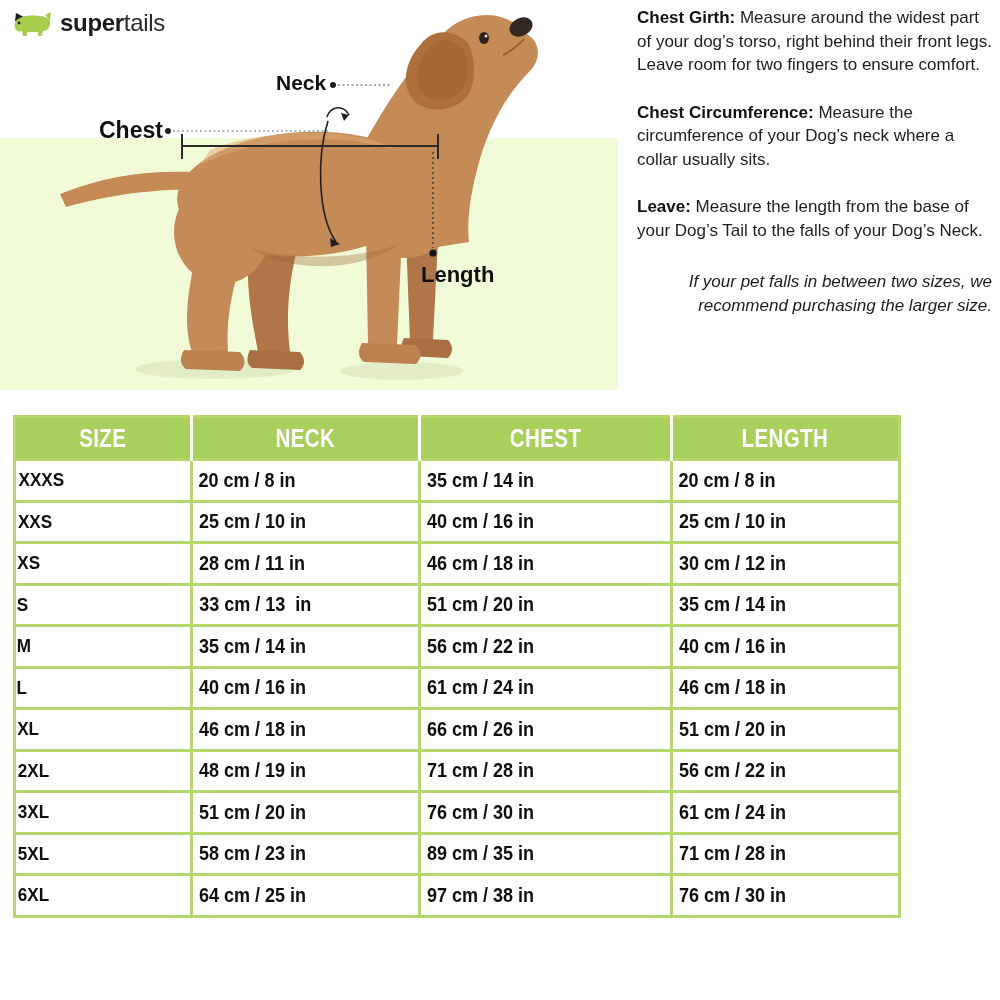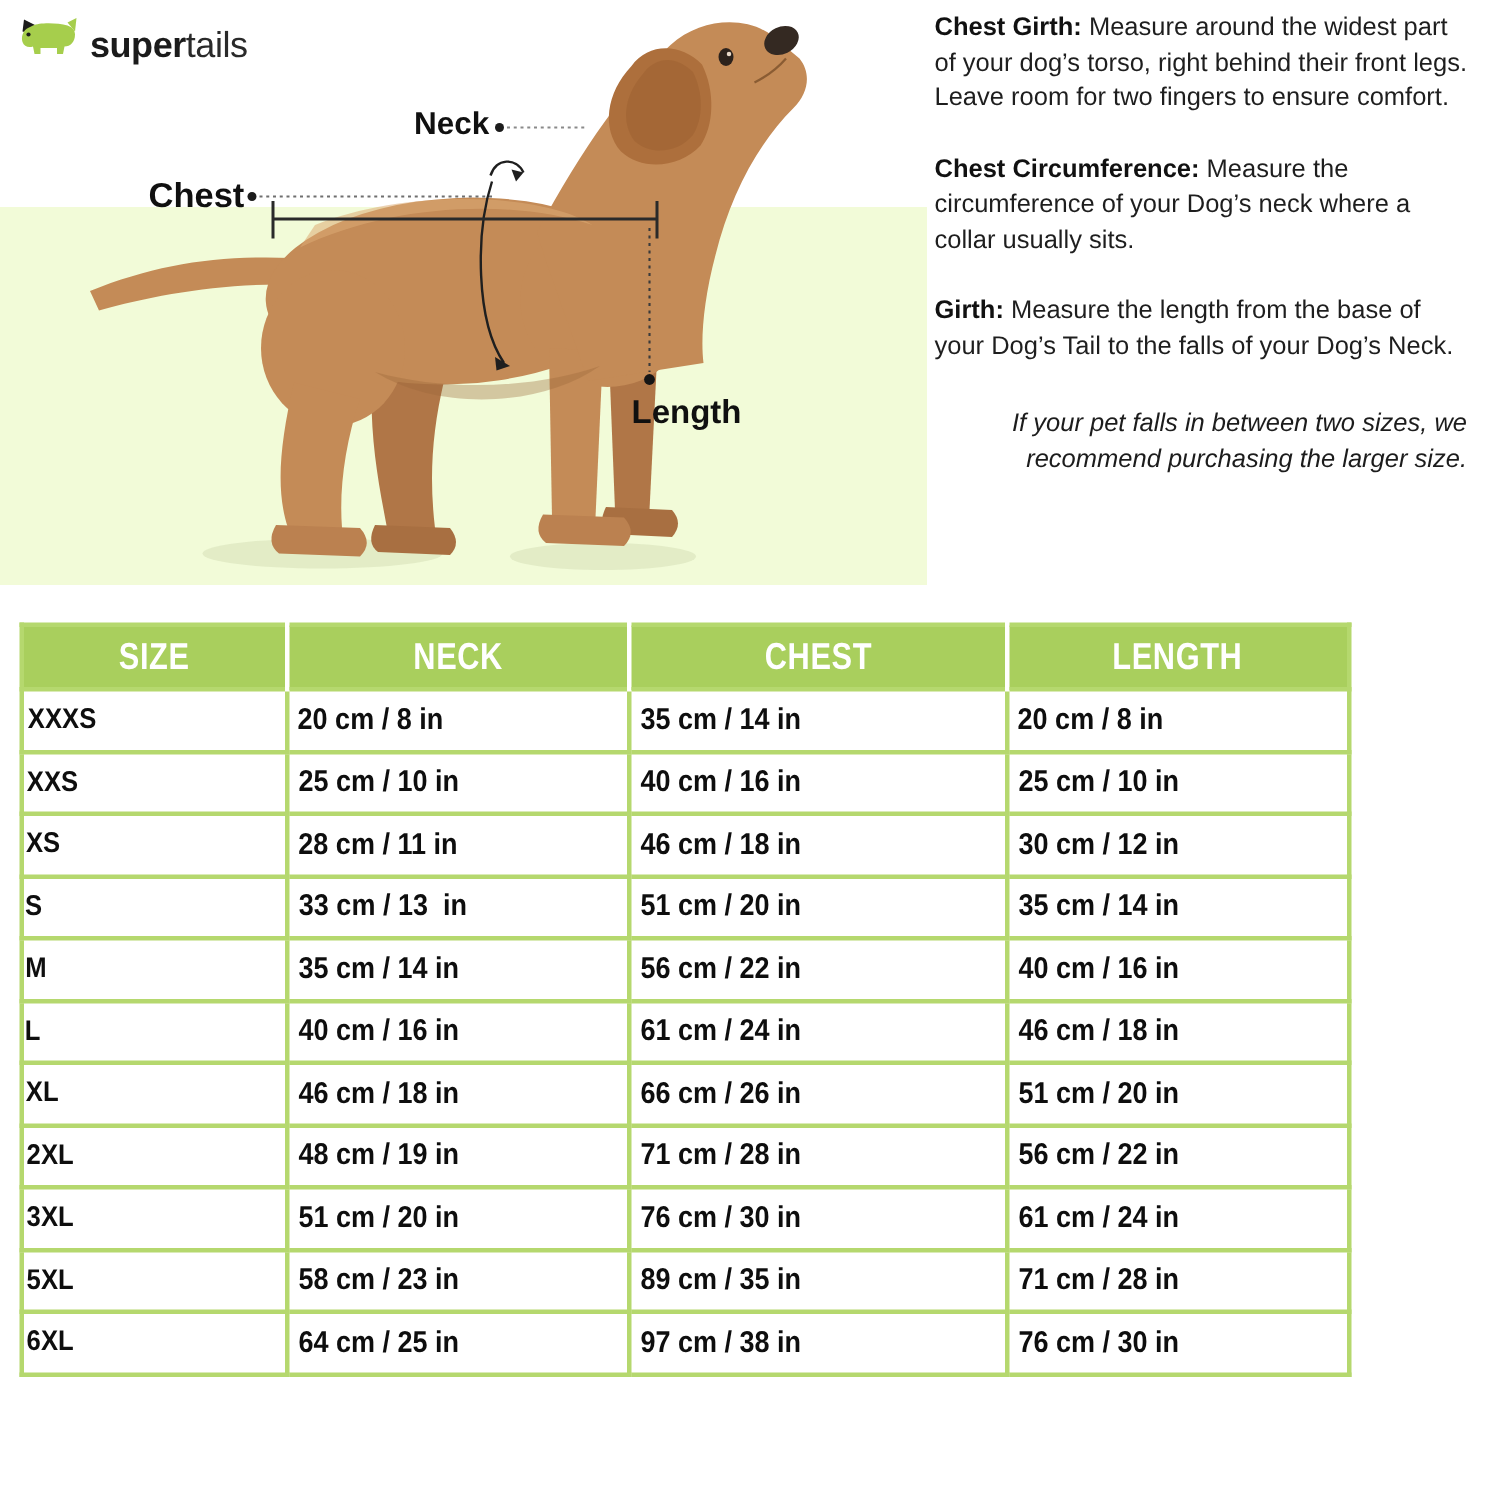--- a/index.html
+++ b/index.html
@@ -2,33 +2,33 @@
 <html><head>
 <meta charset="utf-8">
 <style>
   * { margin:0; padding:0; box-sizing:border-box; }
   html,body { width:1000px; height:1000px; background:#fff; font-family:"Liberation Sans",sans-serif; overflow:hidden; }
 
   
   .hero { position:relative; width:1000px; height:402px; background:#fff; }
   .green-panel { position:absolute; left:0; top:138px; width:618px; height:252px; background:#f2fbd8; }
 
-  .logo { position:absolute; left:12px; top:9px; display:flex; align-items:flex-end; gap:4px; }
+  .logo { position:absolute; left:12px; top:9px; display:flex; align-items:flex-start; gap:4px; }
   .logo-text { font-size:24px; letter-spacing:-0.3px; color:#1b1b1b; }
   .logo-text b { font-weight:700; }
   .logo-text span.light { font-weight:400; color:#2a2a2a; }
 
   .dog-svg { position:absolute; left:0; top:0; width:618px; height:390px; }
 
   .callout { position:absolute; color:#101010; font-weight:700; }
   .lbl-neck   { left:276px; top:71px;  font-size:21px; }
   .lbl-chest  { left:99px;  top:117px; font-size:23px; }
   .lbl-length { left:421px; top:262px; font-size:22px; }
 
-  .instructions { position:absolute; left:623px; top:6px; width:355px; color:#1e1e1e; }
+  .instructions { position:absolute; left:637px; top:6px; width:355px; color:#1e1e1e; }
   .instructions p { font-size:17px; line-height:23.5px; margin-bottom:24px; }
   .instructions b { color:#111; }
   .note { font-style:italic; font-size:17.5px; line-height:25px; margin-top:28px; color:#1c1c1c;text-align:right; }
 
   
   .table-wrap { margin:13px 13px 0 13px; }
   table { width:888px; border-collapse:collapse; table-layout:fixed; border:3px solid #b5d86e; }
   thead th { background:#a9cf5d; height:43px; color:#fff; padding:0; }
   thead th + th { border-left:3px solid #fff; }
   thead th .cond { display:inline-block; transform:scaleX(0.82); font-size:25px; font-weight:700; letter-spacing:0.5px; }
@@ -115,21 +115,21 @@
     <div class="logo-text"><b>super</b><span class="light">tails</span></div>
   </div>
 
   <div class="callout lbl-neck">Neck</div>
   <div class="callout lbl-chest">Chest</div>
   <div class="callout lbl-length">Length</div>
 
   <div class="instructions">
     <p><b>Chest Girth:</b><span> Measure around the widest part of your dog’s torso, right behind their front legs. Leave room for two fingers to ensure comfort.</span></p>
     <p><b>Chest Circumference:</b><span> Measure the circumference of your Dog’s neck where a collar usually sits.</span></p>
-    <p><b>Girth:</b><span> Measure the length from the base of your Dog’s Tail to the falls of your Dog’s Neck.</span></p>
+    <p><b>Leave:</b><span> Measure the length from the base of your Dog’s Tail to the falls of your Dog’s Neck.</span></p>
     <p class="note">If your pet falls in between two sizes, we recommend purchasing the larger size.</p>
   </div>
 </div>
 
 <div class="table-wrap">
   <table>
     <colgroup>
       <col style="width:20%">
         <col style="width:25.8%">
         <col style="width:28.4%">

